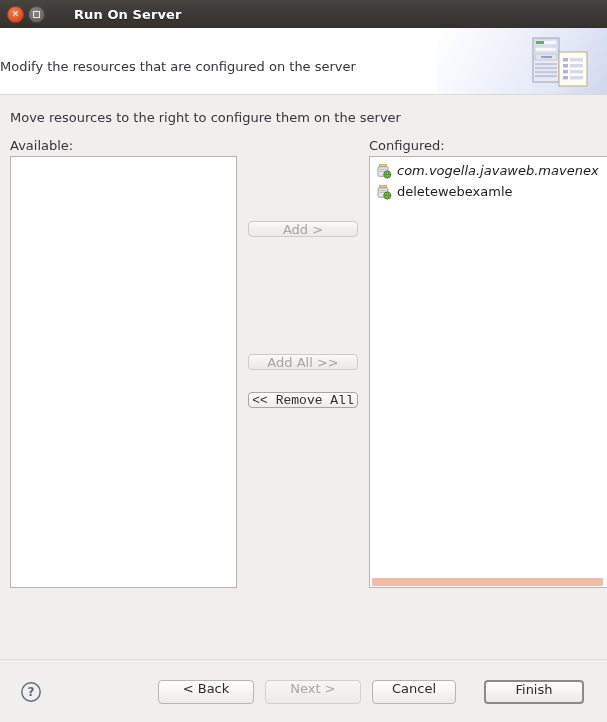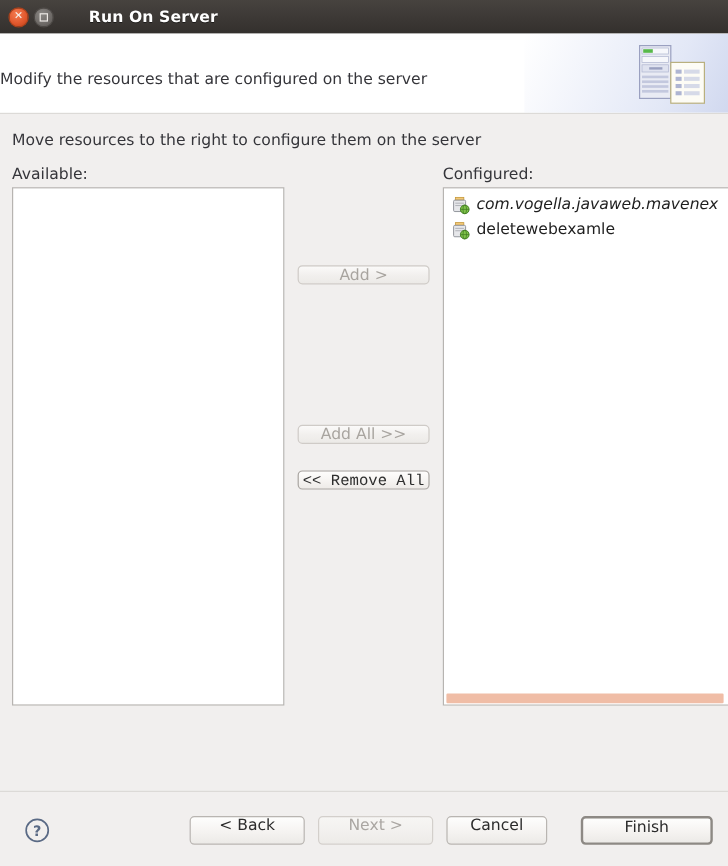--- a/index.html
+++ b/index.html
@@ -237,21 +237,21 @@
     color: #aaa6a2;
     border-color: #d3cfcb;
     background: linear-gradient(to bottom, #f7f6f4 0%, #f2f0ee 55%, #edebe8 100%);
   }
   .btn.default {
     border: 2px solid #8d8984;
   }
   .btn-back   { left: 158px; width: 96px; }
   .btn-next   { left: 265px; width: 96px; }
   .btn-cancel { left: 372px; width: 84px; }
-  .btn-finish { left: 484px; width: 110px; }
+  .btn-finish { left: 484px; width: 100px; }
 </style>
 </head>
 <body>
 
 <div class="window">
 
   <div class="titlebar">
     <div class="tb-btn tb-close">
       <span class="tb-glyph">✕</span>
     </div>

